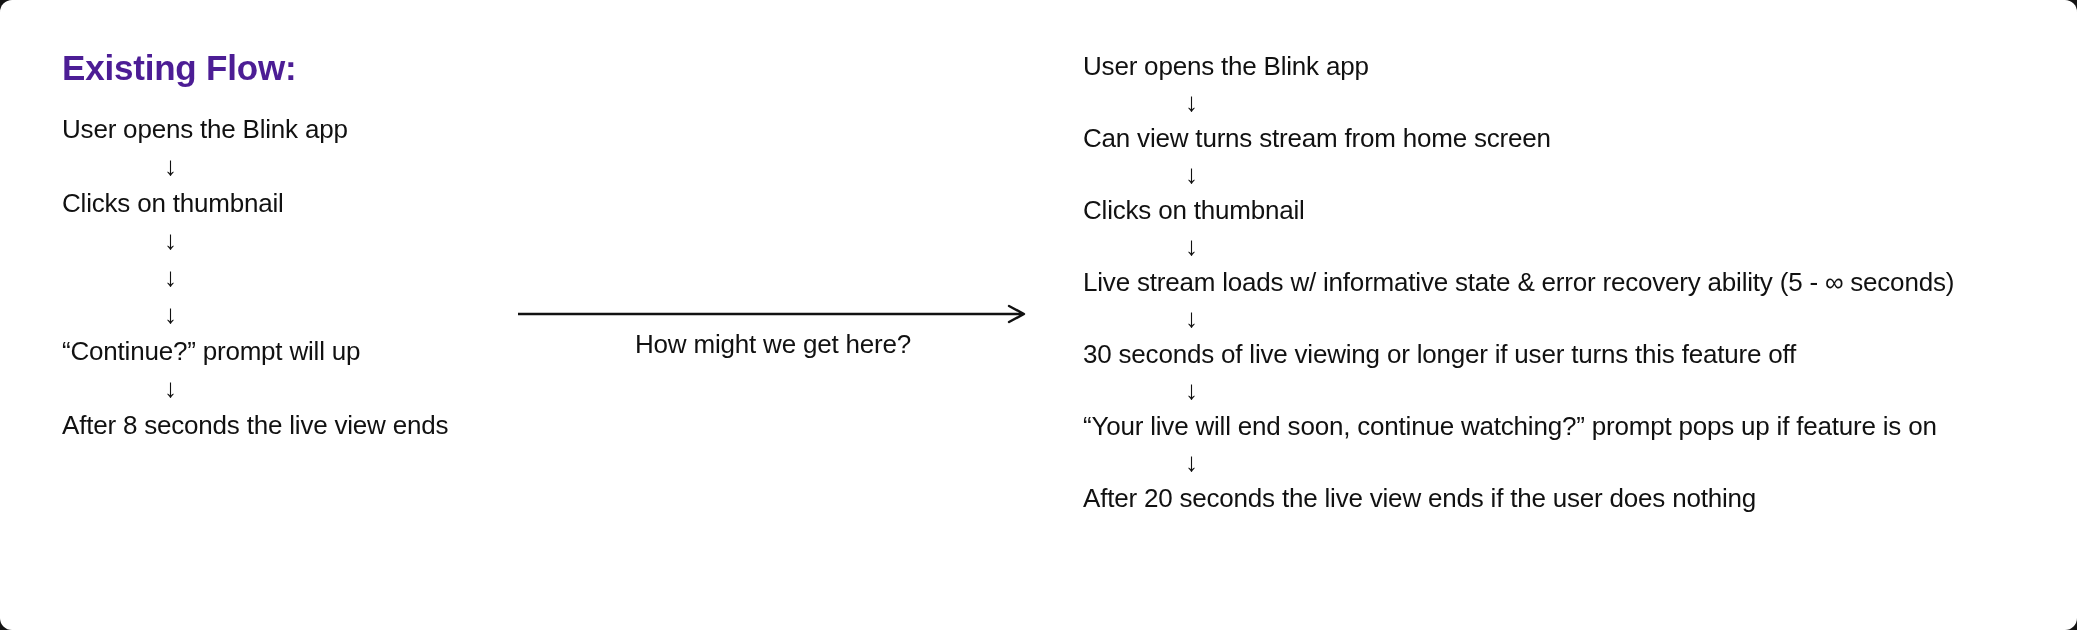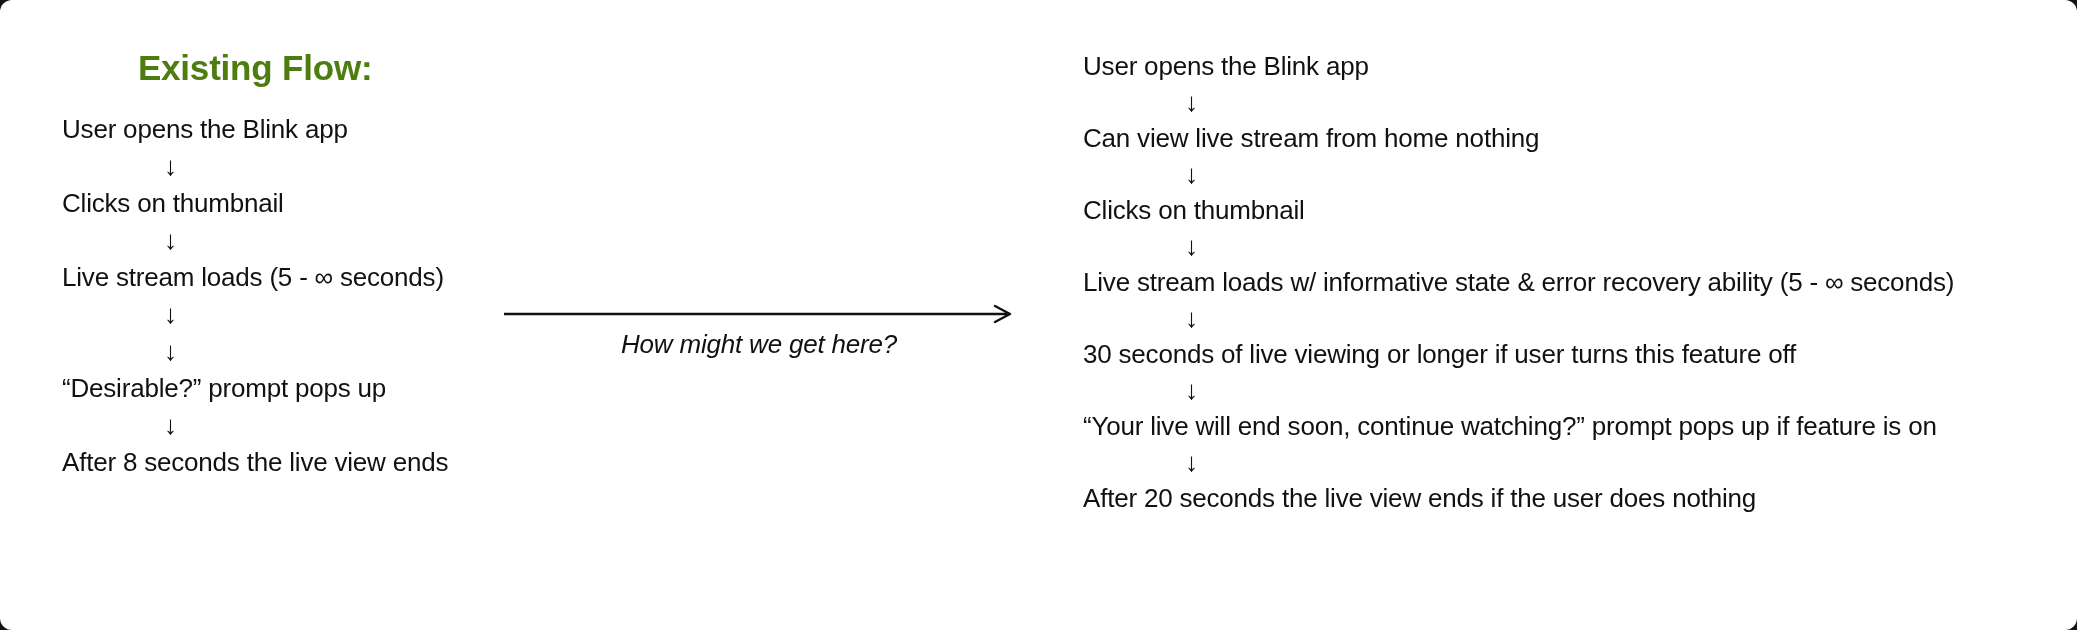--- a/index.html
+++ b/index.html
@@ -18,42 +18,40 @@
   }
   .flow { position: absolute; top: 48px; }
   .flow-left  { left: 62px; }
   .flow-right { left: 1083px; }
   .flow-title {
     margin: 0 0 23px 0;
     font-size: 35px;
     line-height: 40px;
     font-weight: 700;
     letter-spacing: -0.2px;
-    color: #4d7c0f;
-    text-align: center;
+    color: #4c1d95;
   }
   .rows { display: block; }
   .step {
     font-size: 26px;
     letter-spacing: -0.2px;
     white-space: nowrap;
     color: #111111;
   }
   .flow-left  .step, .flow-left  .arrow-row { line-height: 37px; height: 37px; }
   .flow-right .step, .flow-right .arrow-row { line-height: 36px; height: 36px; }
   .arrow-row {
     padding-left: 102px;
     font-size: 26px;
     color: #111111;
   }
   .connector {
     position: absolute;
-    left: 504px; top: 303px;
+    left: 518px; top: 303px;
     width: 510px;
-    font-style: italic;
   }
   .connector svg { display: block; }
   .connector-label {
     margin-top: 3px;
     width: 510px;
     text-align: center;
     font-size: 26px;
     letter-spacing: -0.2px;
     line-height: 33px;
     color: #111111;
@@ -65,41 +63,40 @@
 
 <div class="card">
 
   <section class="flow flow-left">
     <h2 class="flow-title">Existing Flow:</h2>
     <div class="rows">
       <div class="step">User opens the Blink app</div>
       <div class="arrow-row">↓</div>
       <div class="step">Clicks on thumbnail</div>
       <div class="arrow-row">↓</div>
-      <div class="step">Live stream loads (5 - ∞ seconds)</div>
       <div class="arrow-row">↓</div>
       <div class="arrow-row">↓</div>
-      <div class="step">“Desirable?” prompt pops up</div>
+      <div class="step">“Continue?” prompt will up</div>
       <div class="arrow-row">↓</div>
       <div class="step">After 8 seconds the live view ends</div>
     </div>
   </section>
 
   <div class="connector">
     <svg width="510" height="22" viewBox="0 0 510 22" aria-hidden="true">
       <path d="M0 11 H505 M491 3 L506 11 L491 19" fill="none" stroke="#111111" stroke-width="2.4" stroke-linecap="round" stroke-linejoin="round"></path>
     </svg>
     <div class="connector-label">How might we get here?</div>
   </div>
 
   <section class="flow flow-right">
     <div class="rows">
       <div class="step">User opens the Blink app</div>
       <div class="arrow-row">↓</div>
-      <div class="step">Can view live stream from home nothing</div>
+      <div class="step">Can view turns stream from home screen</div>
       <div class="arrow-row">↓</div>
       <div class="step">Clicks on thumbnail</div>
       <div class="arrow-row">↓</div>
       <div class="step">Live stream loads w/ informative state &amp; error recovery ability (5 - ∞ seconds)</div>
       <div class="arrow-row">↓</div>
       <div class="step">30 seconds of live viewing or longer if user turns this feature off</div>
       <div class="arrow-row">↓</div>
       <div class="step">“Your live will end soon, continue watching?” prompt pops up if feature is on</div>
       <div class="arrow-row">↓</div>
       <div class="step">After 20 seconds the live view ends if the user does nothing</div>

